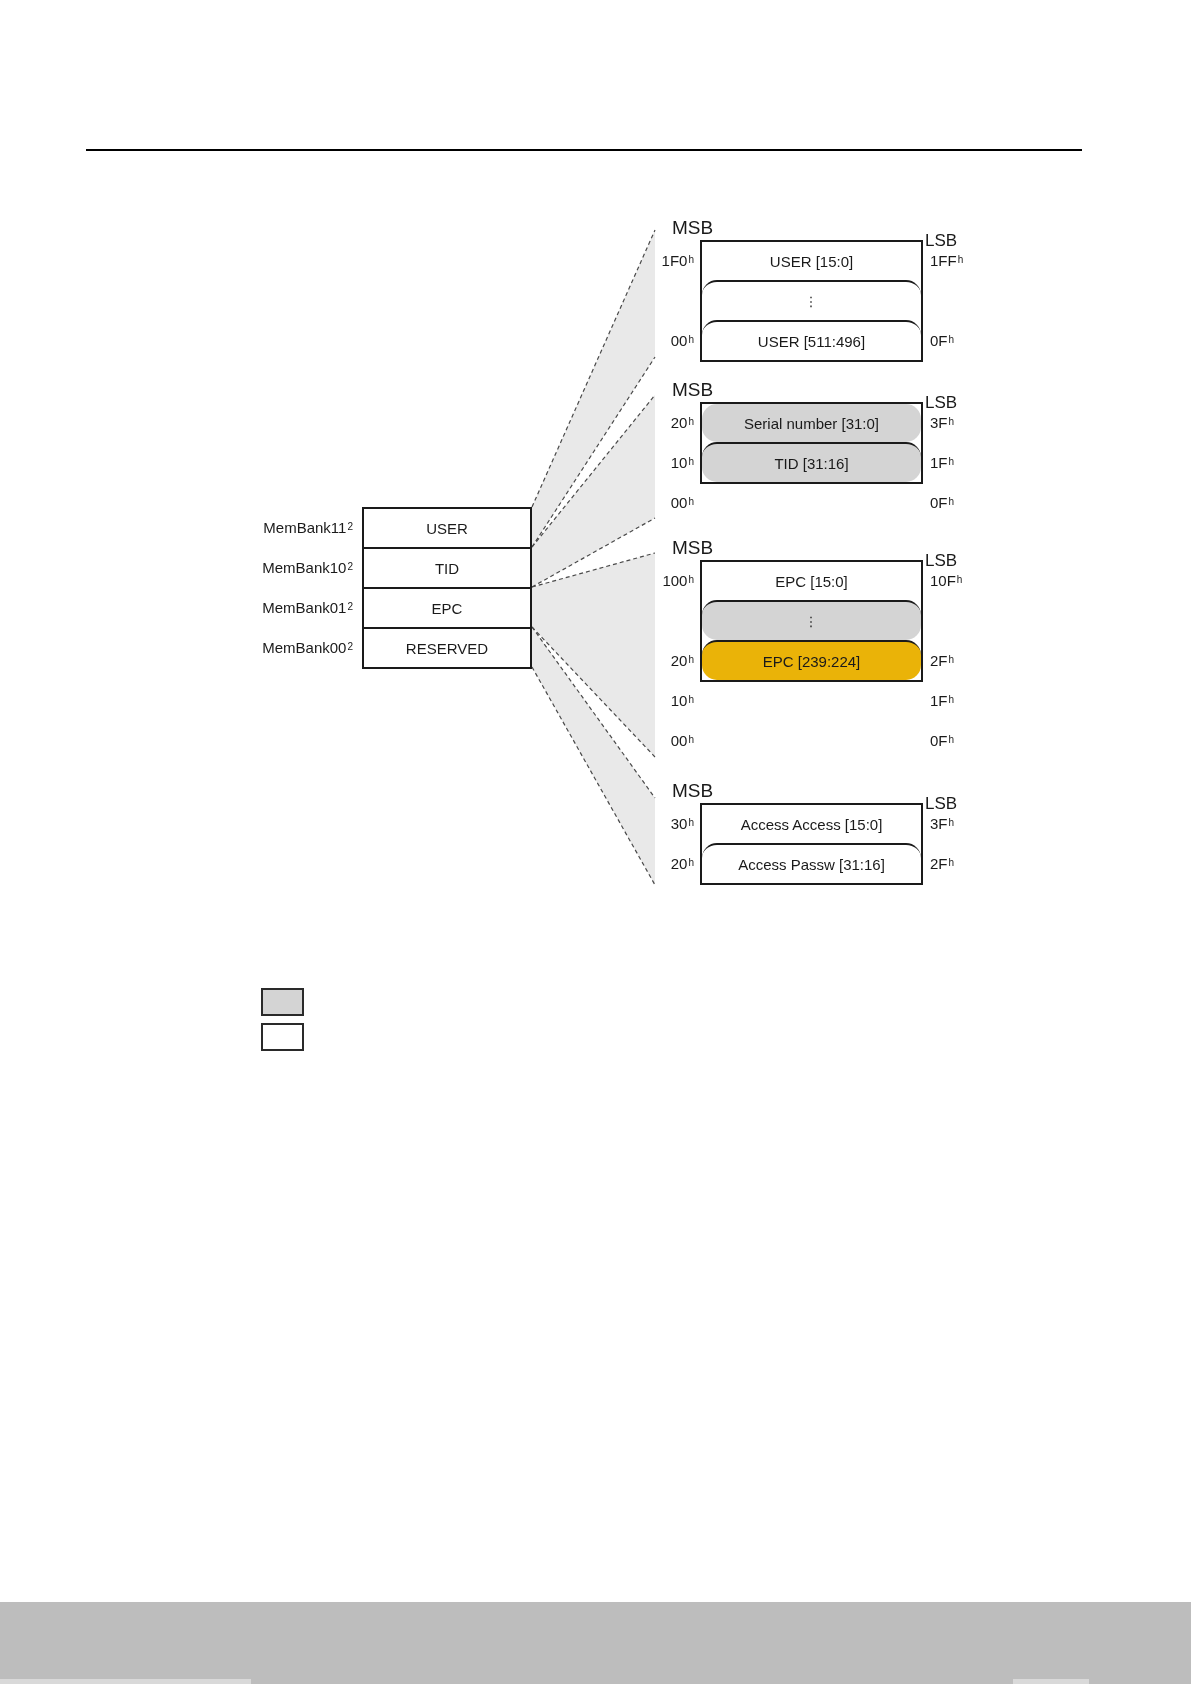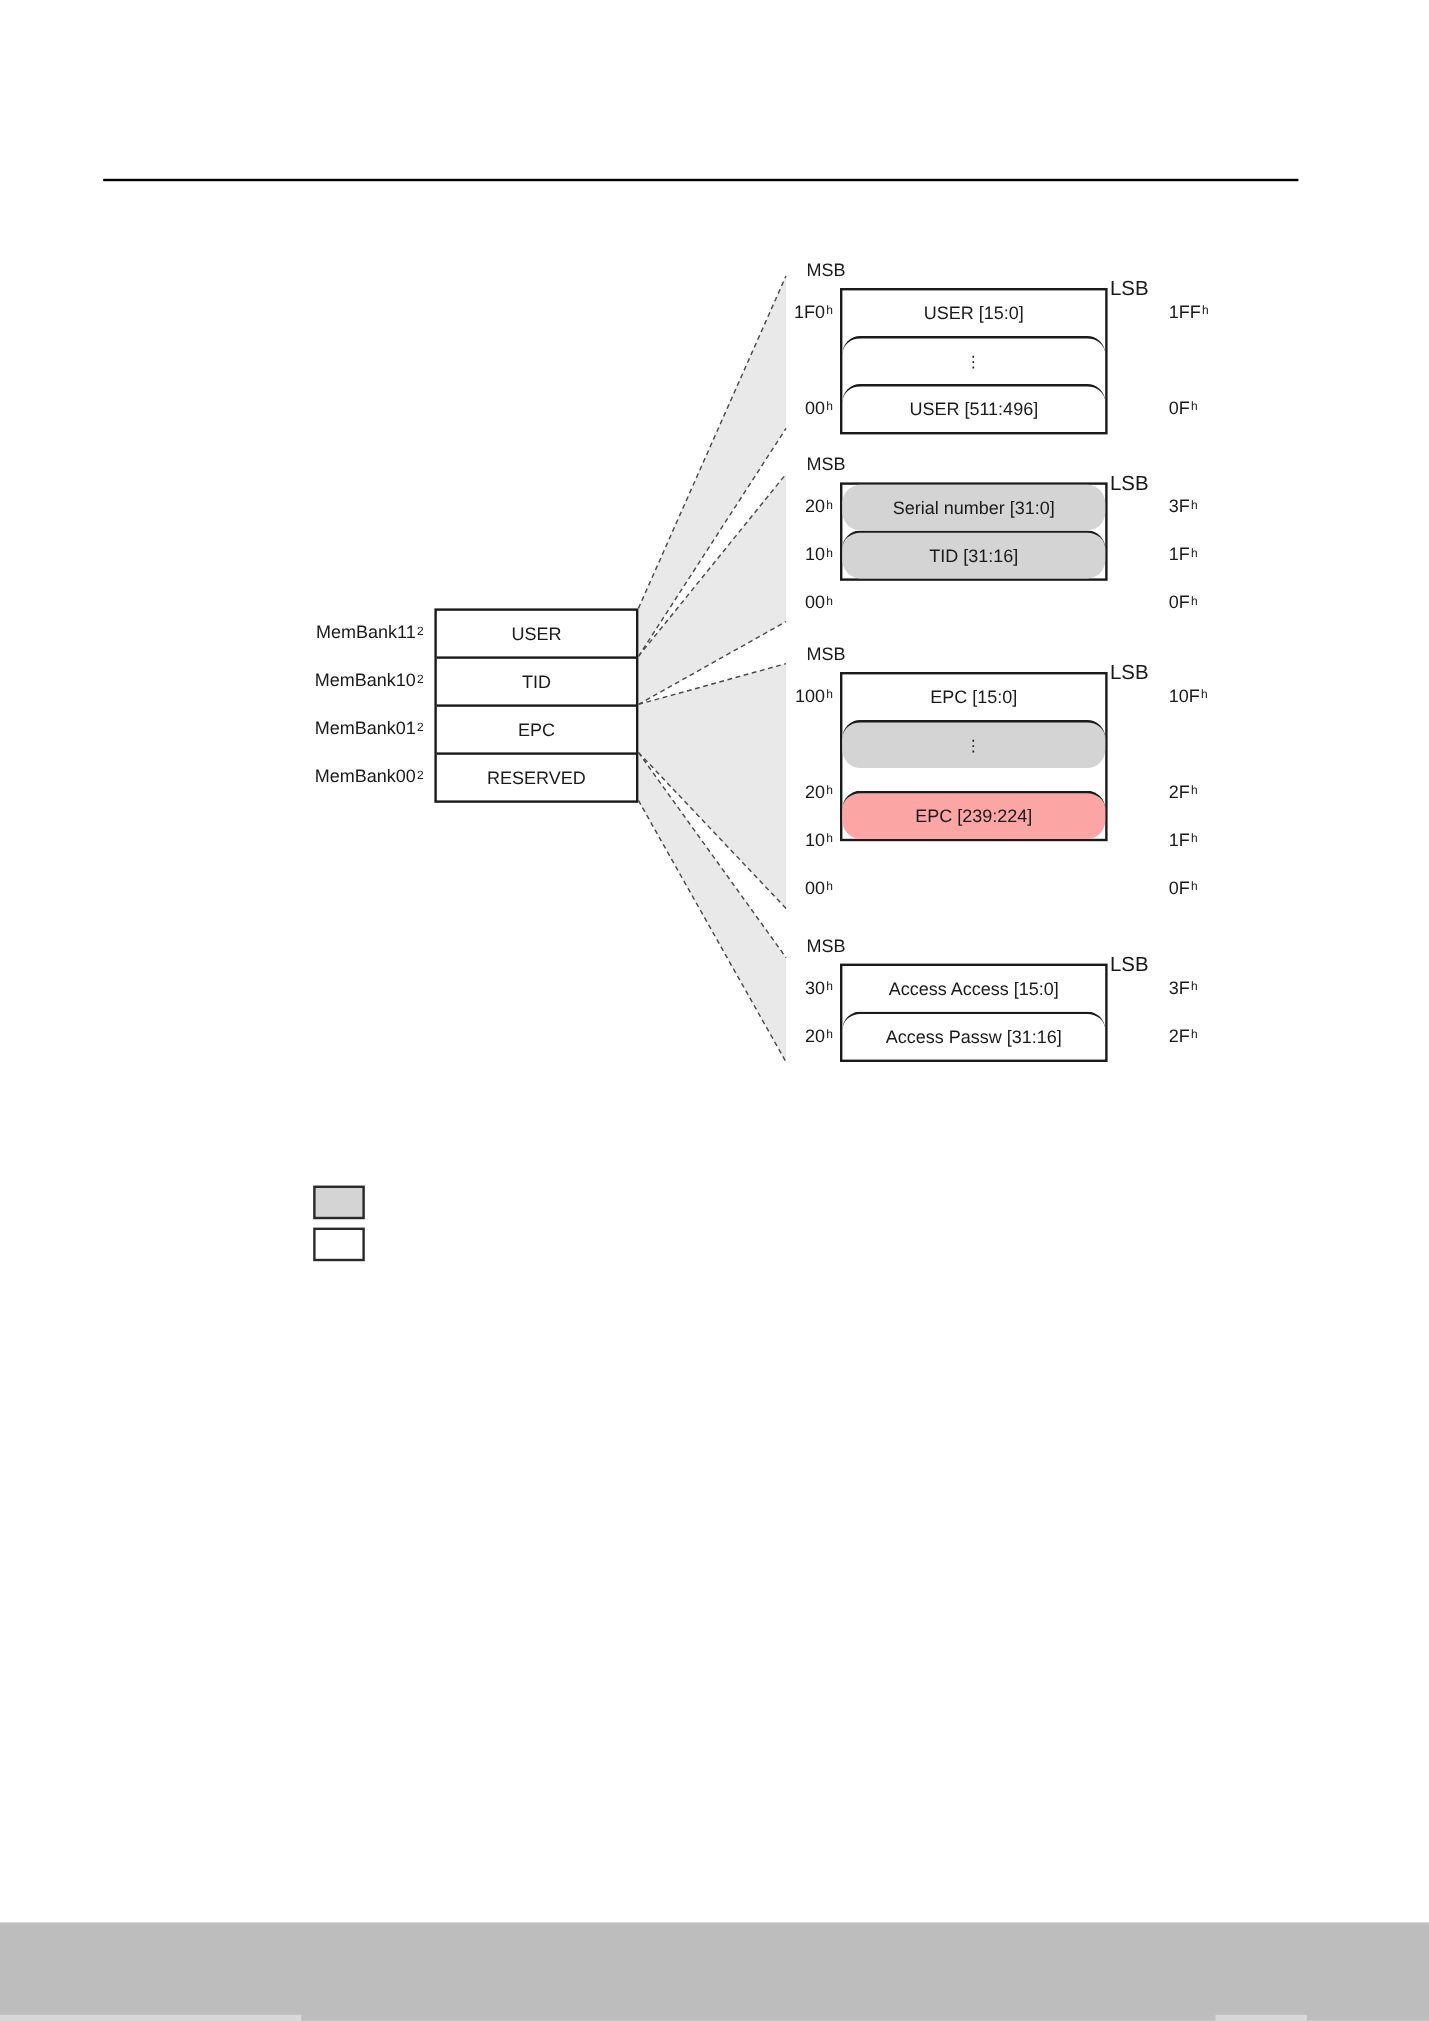--- a/index.html
+++ b/index.html
@@ -19,31 +19,31 @@
   .membank-labels .bl { height:40px; display:flex; align-items:center; justify-content:flex-end; font-size:15px; }
   sub.small-sub { font-size:10px; line-height:0; margin-left:1px; }
 
   .membank-box { position:absolute; left:362px; top:507px; width:170px; border:2px solid #1a1a1a; background:#fff; }
   .membank-box .br { height:40px; border-top:2px solid #1a1a1a; display:flex; align-items:center; justify-content:center; font-size:15px;text-align:center; }
   .membank-box .br:first-child { border-top:none; height:38px; }
 
   
   .sec { position:absolute; left:600px; width:430px; }
   .sec-user { top:217px; } .sec-tid { top:379px; } .sec-epc { top:537px; } .sec-access { top:780px; }
-  .sec .msb { position:absolute; left:72px; top:0; font-size:15px; }
+  .sec .msb { position:absolute; left:72px; top:0; font-size:19px; }
   .sec .lsb { position:absolute; left:325px; top:14px; font-size:17px; }
   .sec .mbox { position:absolute; left:100px; top:23px; width:223px; border:2px solid #1a1a1a; background:#fff; }
   .sec .mrow { height:40px; border-top:2px solid #1a1a1a; display:flex; align-items:center; justify-content:center; font-size:15px;border-radius:15px; }
   .sec .mrow:first-child { border-top:none; height:38px; }
   .sec .mrow.dots { font-size:13px; letter-spacing:1px; }
   .sec .acol { position:absolute; top:23px; }
   .sec .acol .arow { height:40px; display:flex; align-items:center; font-size:15px; white-space:nowrap; }
   .sec .acol.left { left:0; width:94px; }
   .sec .acol.left .arow { justify-content:flex-end; }
-  .sec .acol.right { left:330px;margin-left:44px; }
+  .sec .acol.right { left:330px; }
   .arow sub { font-size:10px; line-height:0; margin-left:1px; }
 
   
   .legend-swatch { position:absolute; left:261px; width:43px; height:28px; border:2px solid #2a2a2a; }
   .legend-swatch.shaded { top:988px; }
   .legend-swatch.unshaded { top:1023px; background:#fff; }
 
   
   .footer-bar { position:absolute; left:0; top:1602px; width:1191px; height:82px; }
   .footer-strip { position:absolute; height:5px; top:1679px; background:#d9d9d9; }
@@ -214,21 +214,21 @@
         <sub>h</sub>
       </div>
   </div>
   <div class="mbox">
     <div class="mrow">
         <span>EPC [15:0]</span>
       </div>
     <div class="mrow dots" style="background: rgb(212, 212, 212);">
         <span>⋮</span>
       </div>
-    <div class="mrow" style="background: #fca5a5; margin-top: 19px;">
+    <div class="mrow" style="background: #eab308;">
         <span>EPC [239:224]</span>
       </div>
   </div>
   <div class="acol right">
     <div class="arow">
         <span>10F</span>
         <sub>h</sub>
       </div>
     <div class="arow">
         <span></span>

